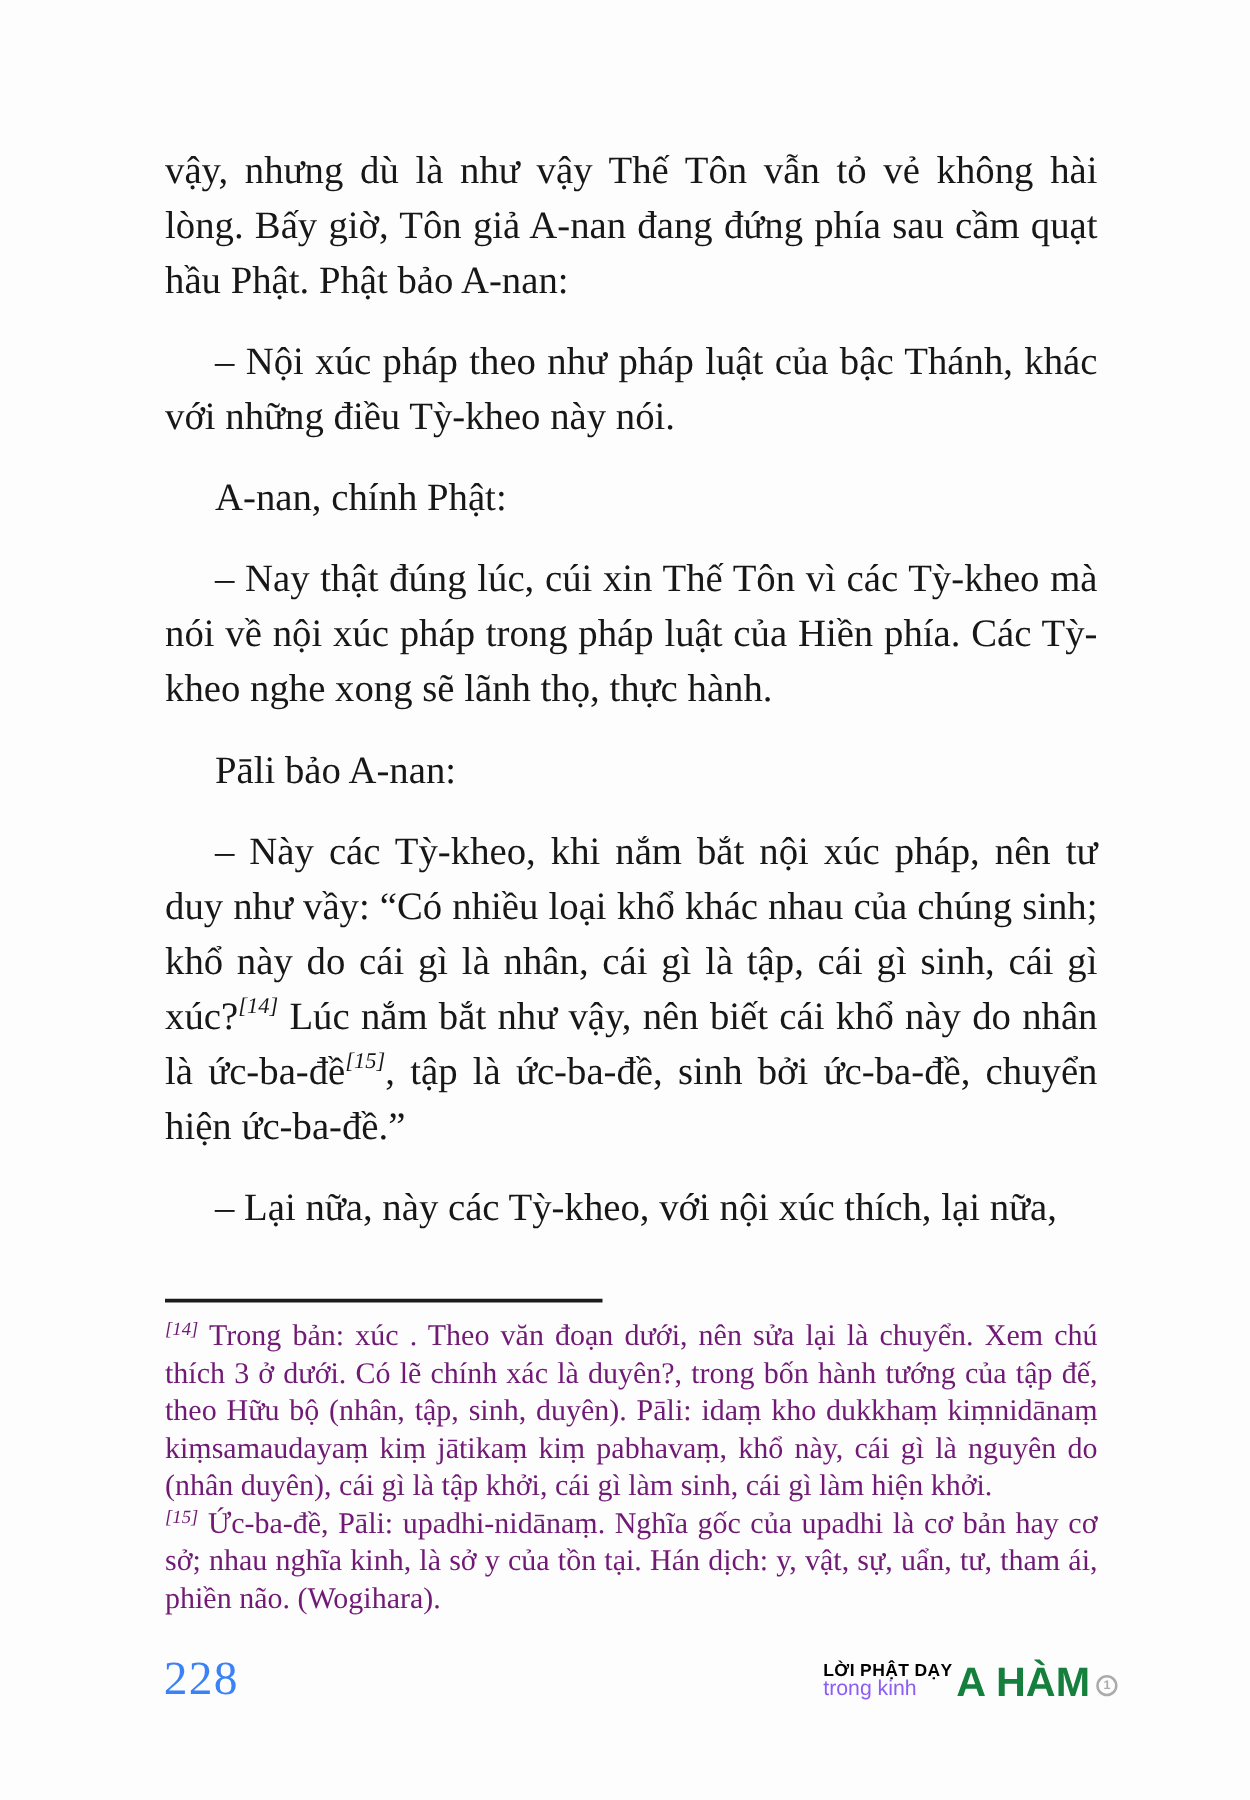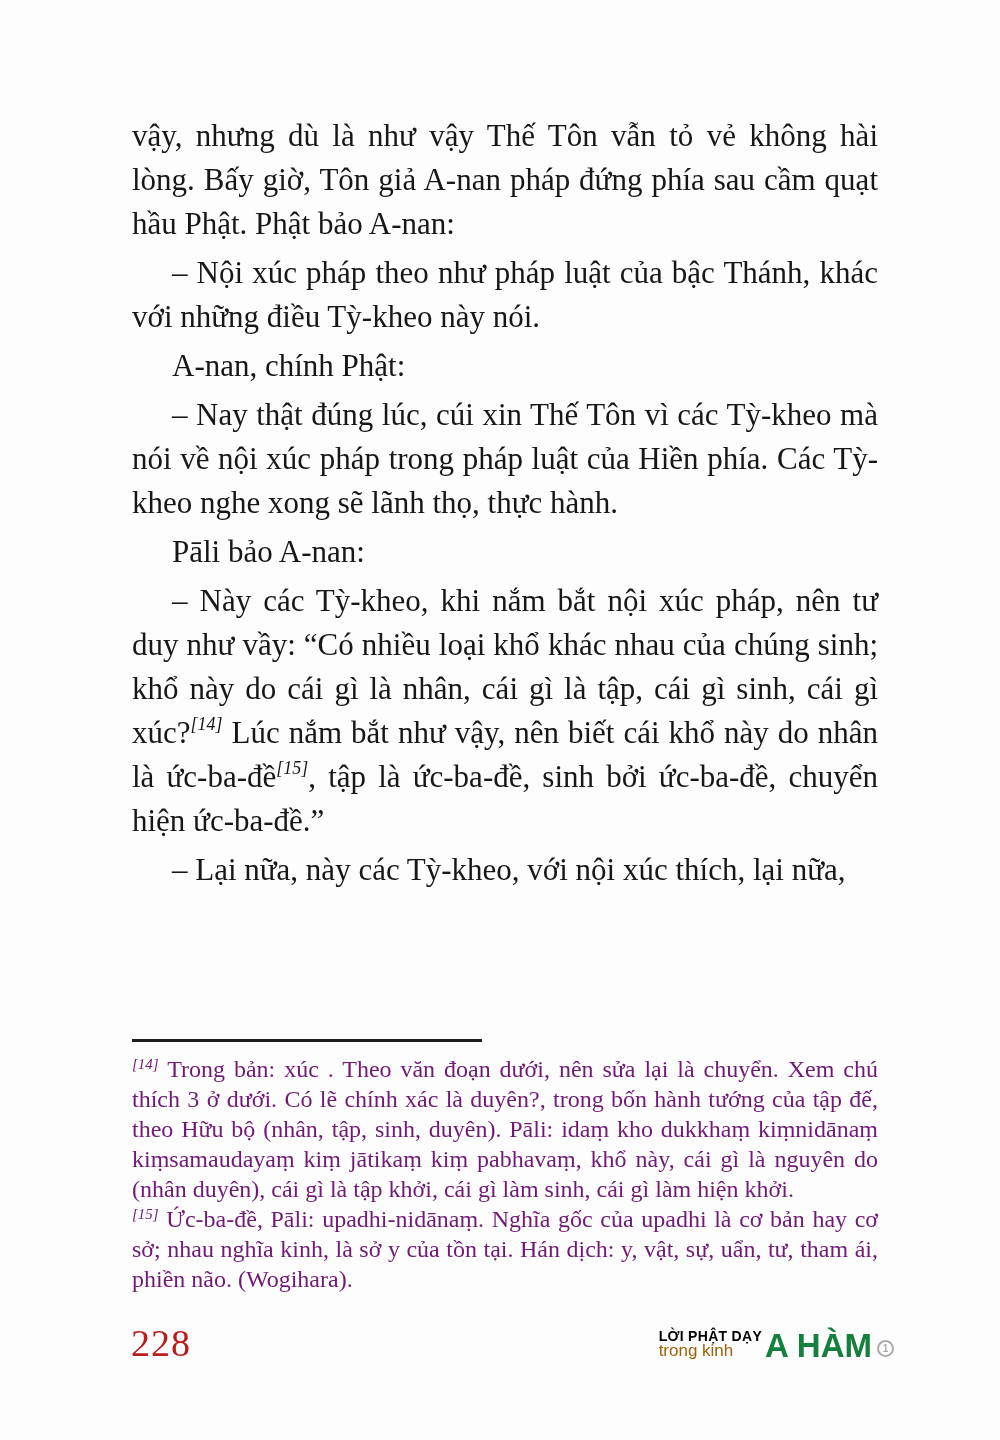--- a/index.html
+++ b/index.html
@@ -18,21 +18,21 @@
     left: 132px;
     top: 114px;
     width: 746px;
   }
   .para {
     font-size: 31px;
     line-height: 44px;
     text-align: justify;
     color: #171717;
   }
-  .para + .para { margin-top: 5px; }
+  .para + .para { margin-top: 21px; }
   .para.indent { text-indent: 40px; }
 
   sup.fnref {
     font-style: italic;
     font-size: 18px;
     line-height: 0;
     vertical-align: 13px;
   }
 
   
@@ -65,21 +65,21 @@
     vertical-align: 8px;
   }
 
   
   .page-number {
     position: absolute;
     left: 131px;
     top: 1321px;
     font-size: 38px;
     letter-spacing: 1px;
-    color: #b91c1c;
+    color: #3b82f6;
   }
   .logo {
     position: absolute;
     right: 106px;
     top: 1329px;
     display: flex;
     align-items: flex-end;
     font-family: "Liberation Sans", sans-serif;
   }
   .logo-stack { text-align: left; }
@@ -87,21 +87,21 @@
     font-size: 14px;
     line-height: 14px;
     font-weight: bold;
     color: #000000;
     letter-spacing: 0.3px;
     white-space: nowrap;
   }
   .logo-tagline-bottom {
     font-size: 17px;
     line-height: 16px;
-    color: #a16207;
+    color: #8b5cf6;
     white-space: nowrap;
   }
   .logo-title {
     font-size: 33px;
     line-height: 26px;
     font-weight: bold;
     color: #15803d;
     margin-left: 3px;
     white-space: nowrap;
   }
@@ -119,21 +119,21 @@
     margin-left: 5px;
     margin-bottom: 2px;
   }
 </style>
 </head>
 <body>
 
 <div class="page">
 
   <main class="content">
-    <p class="para">vậy, nhưng dù là như vậy Thế Tôn vẫn tỏ vẻ không hài lòng. Bấy giờ, Tôn giả A-nan pháp đứng phía sau cầm quạt hầu Phật. Phật bảo A-nan:</p>
+    <p class="para">vậy, nhưng dù là như vậy Thế Tôn vẫn tỏ vẻ không hài lòng. Bấy giờ, Tôn giả A-nan đang đứng phía sau cầm quạt hầu Phật. Phật bảo A-nan:</p>
     <p class="para indent">– Nội xúc pháp theo như pháp luật của bậc Thánh, khác với những điều Tỳ-kheo này nói.</p>
     <p class="para indent">A-nan, chính Phật:</p>
     <p class="para indent">– Nay thật đúng lúc, cúi xin Thế Tôn vì các Tỳ-kheo mà nói về nội xúc pháp trong pháp luật của Hiền phía. Các Tỳ-kheo nghe xong sẽ lãnh thọ, thực hành.</p>
     <p class="para indent">Pāli bảo A-nan:</p>
     <p class="para indent"><span>– Này các Tỳ-kheo, khi nắm bắt nội xúc pháp, nên tư duy như vầy: “Có nhiều loại khổ khác nhau của chúng sinh; khổ này do cái gì là nhân, cái gì là tập, cái gì sinh, cái gì xúc?</span><sup class="fnref">[14]</sup><span> Lúc nắm bắt như vậy, nên biết cái khổ này do nhân là ức-ba-đề</span><sup class="fnref">[15]</sup><span>, tập là ức-ba-đề, sinh bởi ức-ba-đề, chuyển hiện ức-ba-đề.”</span></p>
     <p class="para indent">– Lại nữa, này các Tỳ-kheo, với nội xúc thích, lại nữa,</p>
   </main>
 
   <hr class="fn-rule">
 

